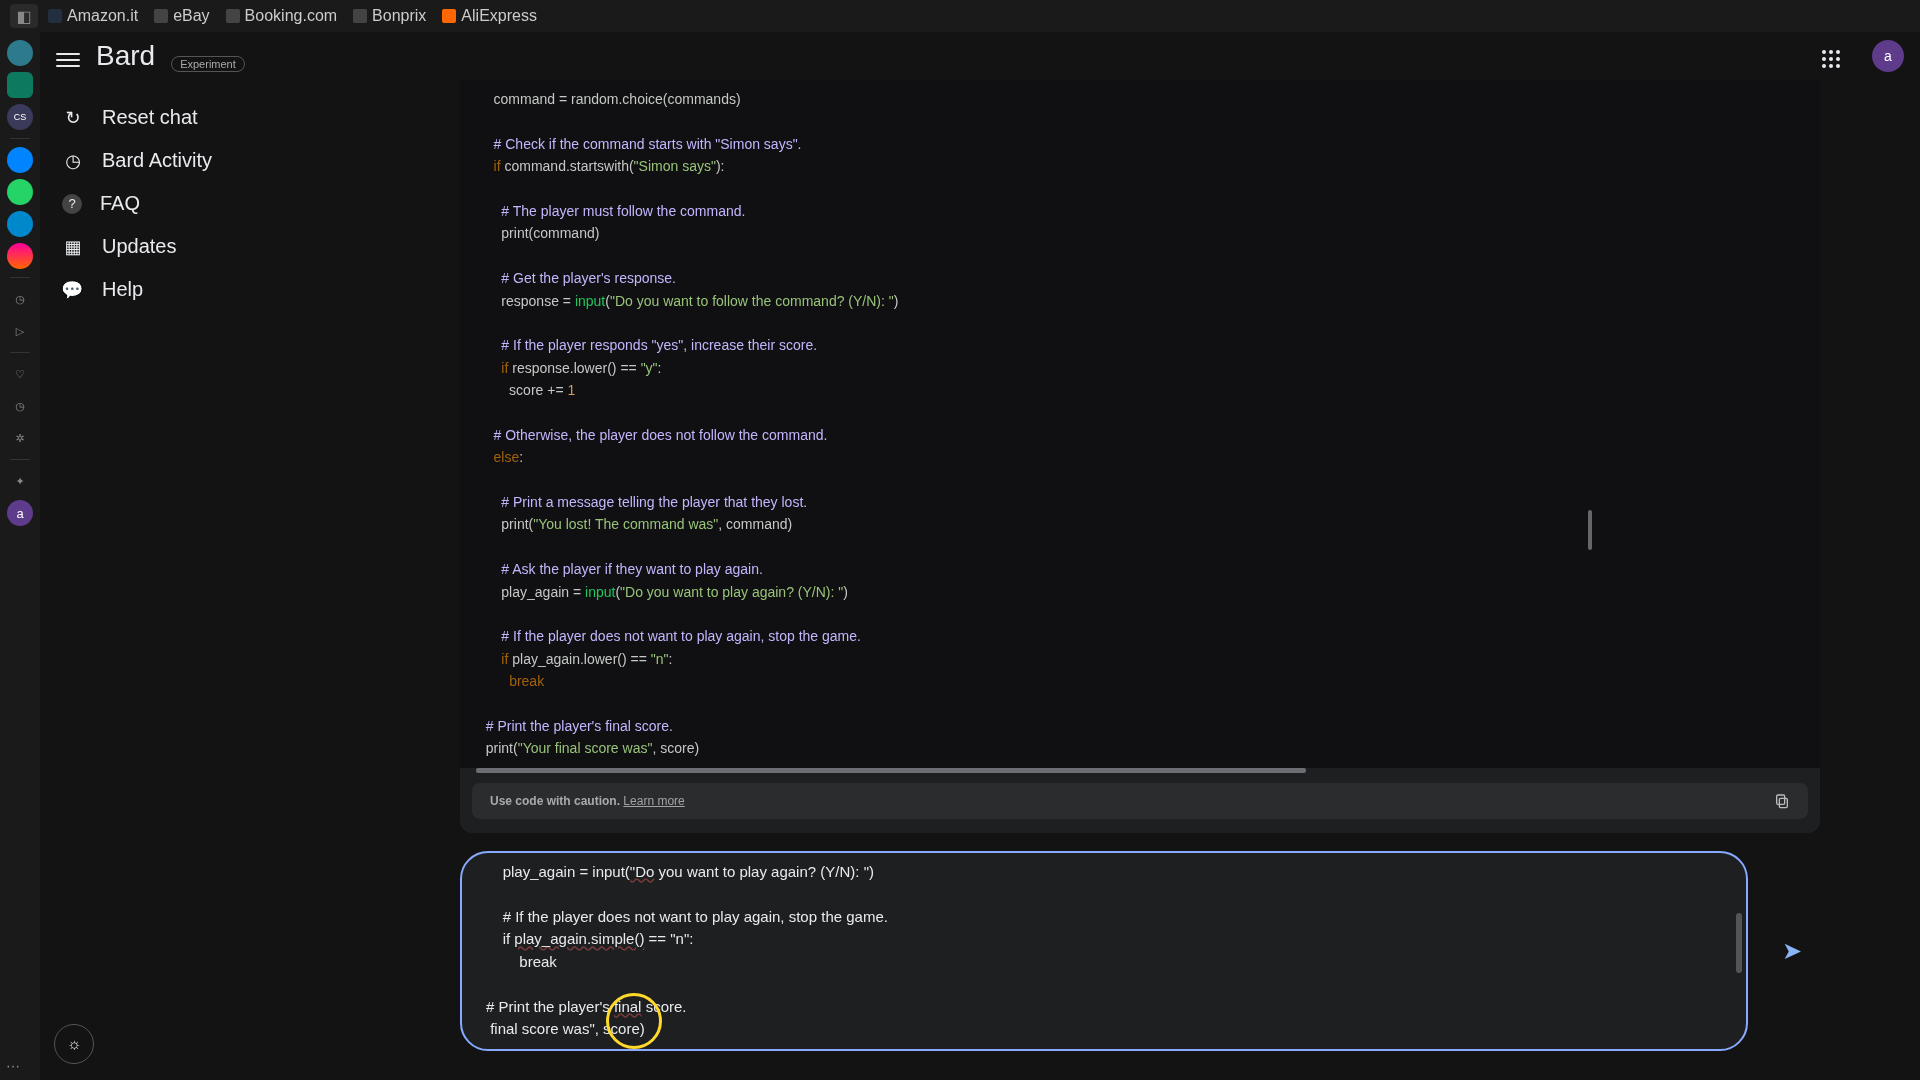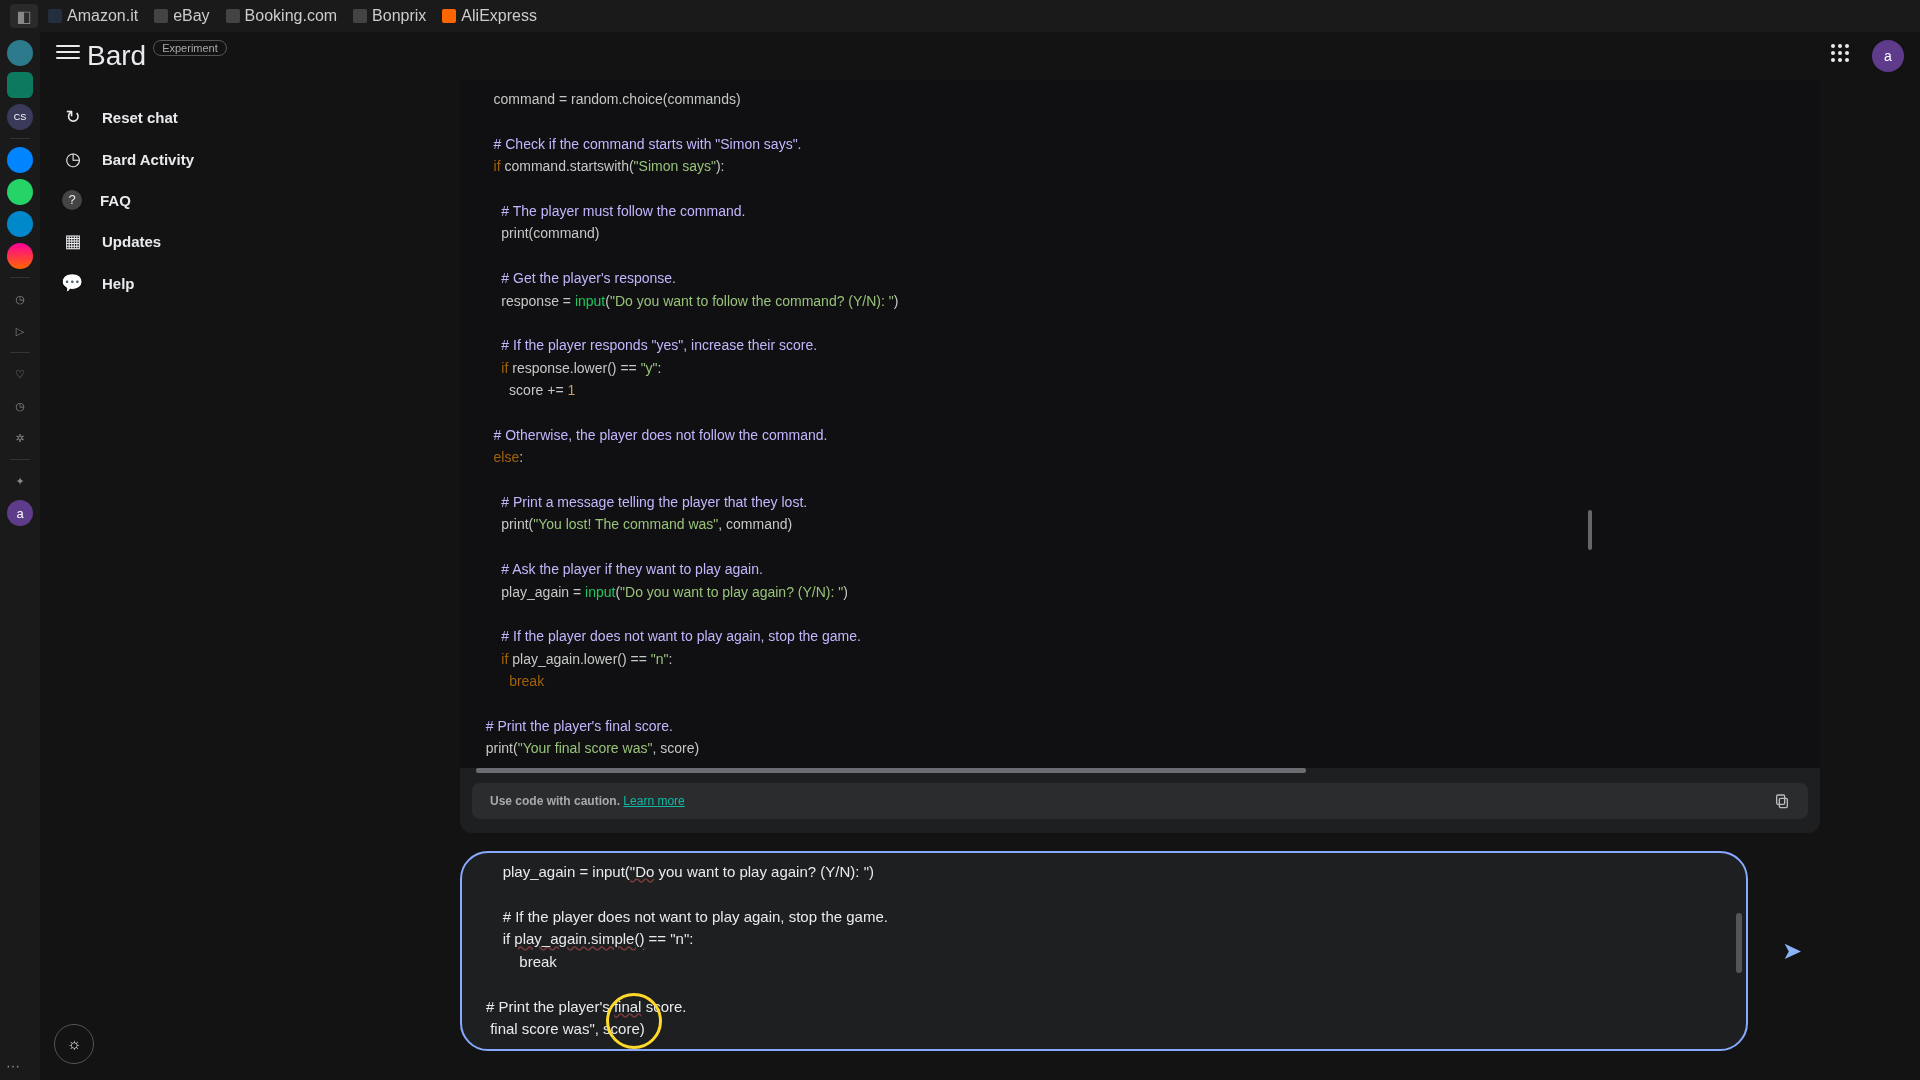--- a/index.html
+++ b/index.html
@@ -11,51 +11,51 @@
     .bookmark-icon { width: 14px; height: 14px; background: #444; border-radius: 2px; }
     
     .main-layout { display: flex; flex: 1; background: #000; }
     
     .left-rail { width: 40px; background: #1a1a1a; display: flex; flex-direction: column; align-items: center; padding: 8px 0; gap: 6px; }
     .rail-icon { width: 26px; height: 26px; border-radius: 50%; display: flex; align-items: center; justify-content: center; font-size: 11px; color: #fff; }
     .rail-sep { height: 1px; width: 20px; background: #333; margin: 2px 0; }
     
     .app-area { flex: 1; display: flex; flex-direction: column; background: #131314; }
     
-    .app-header { display: flex; align-items: flex-start; padding: 8px 16px; gap: 7px; }
+    .app-header { display: flex; align-items: flex-end; padding: 8px 16px; gap: 16px; }
     .hamburger { width: 24px; height: 24px; display: flex; flex-direction: column; justify-content: center; gap: 4px; cursor: pointer; }
     .hamburger span { height: 2px; background: #e8eaed; border-radius: 1px; }
     .logo { font-size: 28px; font-weight: 400; color: #e8eaed; }
     .experiment-badge { border: 1px solid #555; border-radius: 10px; padding: 1px 8px; font-size: 11px; color: #aaa; }
     .header-spacer { flex: 1; }
     .apps-grid { display: grid; grid-template-columns: repeat(3, 4px); gap: 3px; padding: 4px; cursor: pointer; }
     .apps-grid span { width: 4px; height: 4px; background: #e8eaed; border-radius: 50%; }
     .avatar { width: 32px; height: 32px; border-radius: 50%; background: #5f3b8b; display: flex; align-items: center; justify-content: center; color: #fff; font-size: 14px; margin-left: 12px; cursor: pointer; }
     
     .app-content { display: flex; flex: 1; overflow: hidden; }
     
     .sidebar { width: 280px; padding: 16px 8px; }
     .sidebar-item { display: flex; align-items: center; gap: 18px; padding: 10px 14px; border-radius: 24px; cursor: pointer; color: #e8eaed; }
     .sidebar-icon { width: 22px; height: 22px; display: flex; align-items: center; justify-content: center; font-size: 18px; }
-    .sidebar-label { font-size: 15px; font-weight: 700; }
+    .sidebar-label { font-size: 20px; font-weight: 400; }
     
     .chat-area { flex: 1; display: flex; flex-direction: column; padding: 0 60px 0 140px; overflow: hidden; }
     
     .response-panel { background: #1e1f20; border-radius: 0 0 12px 12px; overflow: hidden; margin-right: 40px; }
     .code-block { background: #101012; padding: 8px 18px; font-family: 'Consolas', monospace; font-size: 14px; line-height: 1.6; color: #c5c8c6; white-space: pre; overflow-x: auto; }
     .code-comment { color: #c4b5fd; }
     .code-keyword { color: #a16207; }
     .code-string { color: #98c379; }
     .code-number { color: #d19a66; }
     .code-func { color: #22c55e; }
     
     .code-scroll { height: 5px; background: #6a6d72; border-radius: 2px; margin: 0 16px; width: 830px; }
     
     .caution-bar { display: flex; align-items: center; justify-content: space-between; padding: 10px 18px; margin: 10px 12px 14px 12px; background: #2b2c2e; border-radius: 8px; font-size: 12px; color: #aaa; }
-    .caution-bar a { color: #14b8a6; text-decoration: underline; }
+    .caution-bar a { color: #a3a3a3; text-decoration: underline; }
     .copy-icon { width: 16px; height: 16px; display: inline-block; cursor: pointer; }
     
     .response-text { background: #1e1f20; padding: 16px 20px; font-size: 15px; line-height: 1.5; color: #e8eaed; }
     
     .input-row { display: flex; align-items: center; gap: 16px; margin: 18px 40px 12px 0; }
     .input-box { flex: 1; background: #1e1f20; border: 2px solid #87a9ff; border-radius: 28px; padding: 8px 24px; font-size: 15px; color: #e8eaed; position: relative; overflow: hidden; }
     .input-content { font-family: Arial, sans-serif; line-height: 1.5; white-space: pre-wrap; }
     .input-content .underline { text-decoration: underline wavy rgba(255,100,100,0.4); }
     .highlight-circle { position: absolute; width: 56px; height: 56px; border: 3px solid #ffd92a; border-radius: 50%; pointer-events: none; }
     .input-scroll { position: absolute; right: 4px; top: 60px; width: 6px; height: 60px; background: #555; border-radius: 3px; }

